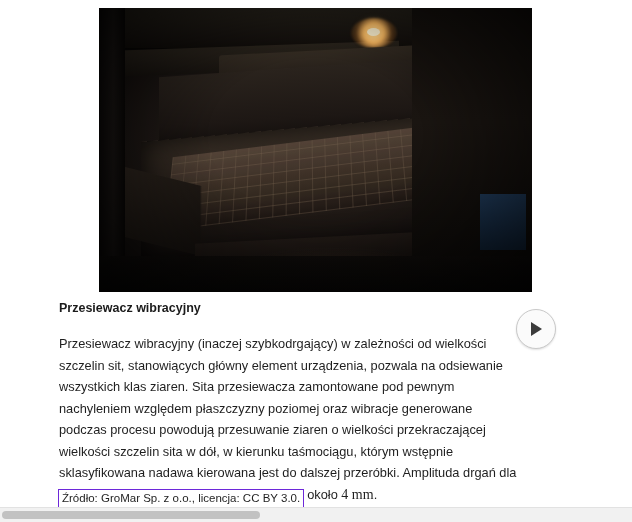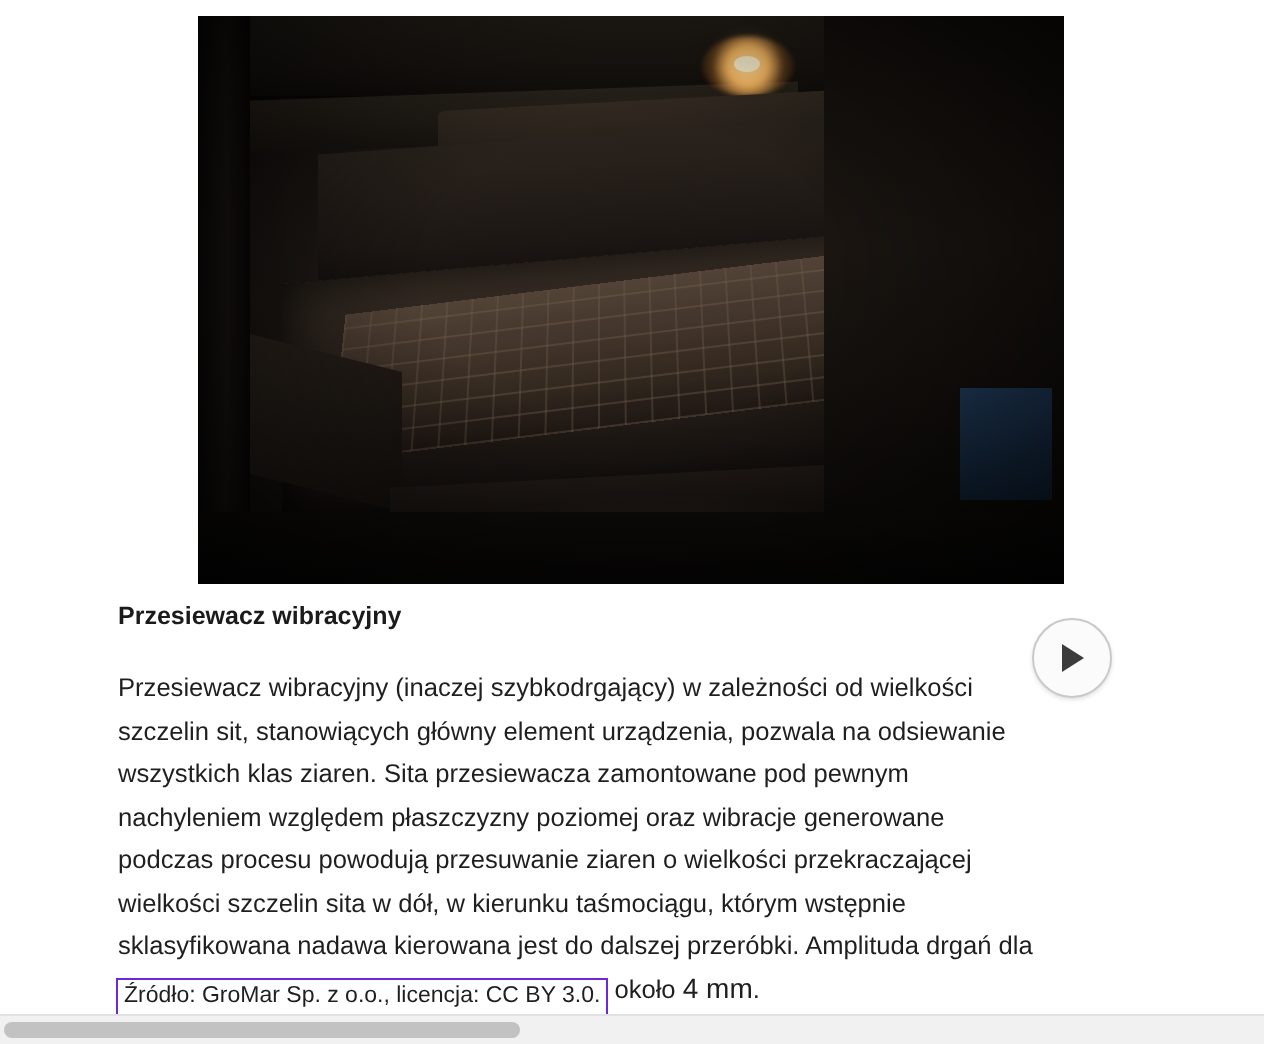--- a/index.html
+++ b/index.html
@@ -231,21 +231,21 @@
     margin-bottom: 16px;
   }
   .caption-body {
     font-size: 12.8px;
     color: #1f1f1f;
     line-height: 21.5px;
     width: 460px;
     text-align: left;
   }
   .caption-body .num {
-    font-family: Liberation Sans, sans-serif;
+    font-family: Liberation Serif, serif;
     font-size: 14px;
   }
   .source {
     position: absolute;
     left: 58px;
     top: 489px;
     font-size: 11.5px;
     color: #1f1f1f;
     border: 1px solid #6d28d9;
     padding: 1px 3px 2px 3px;

